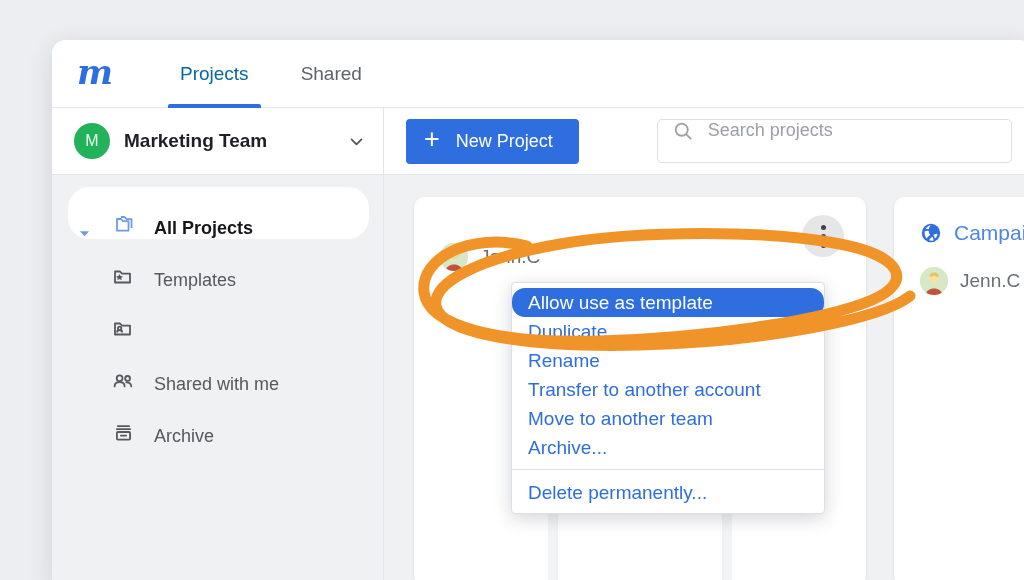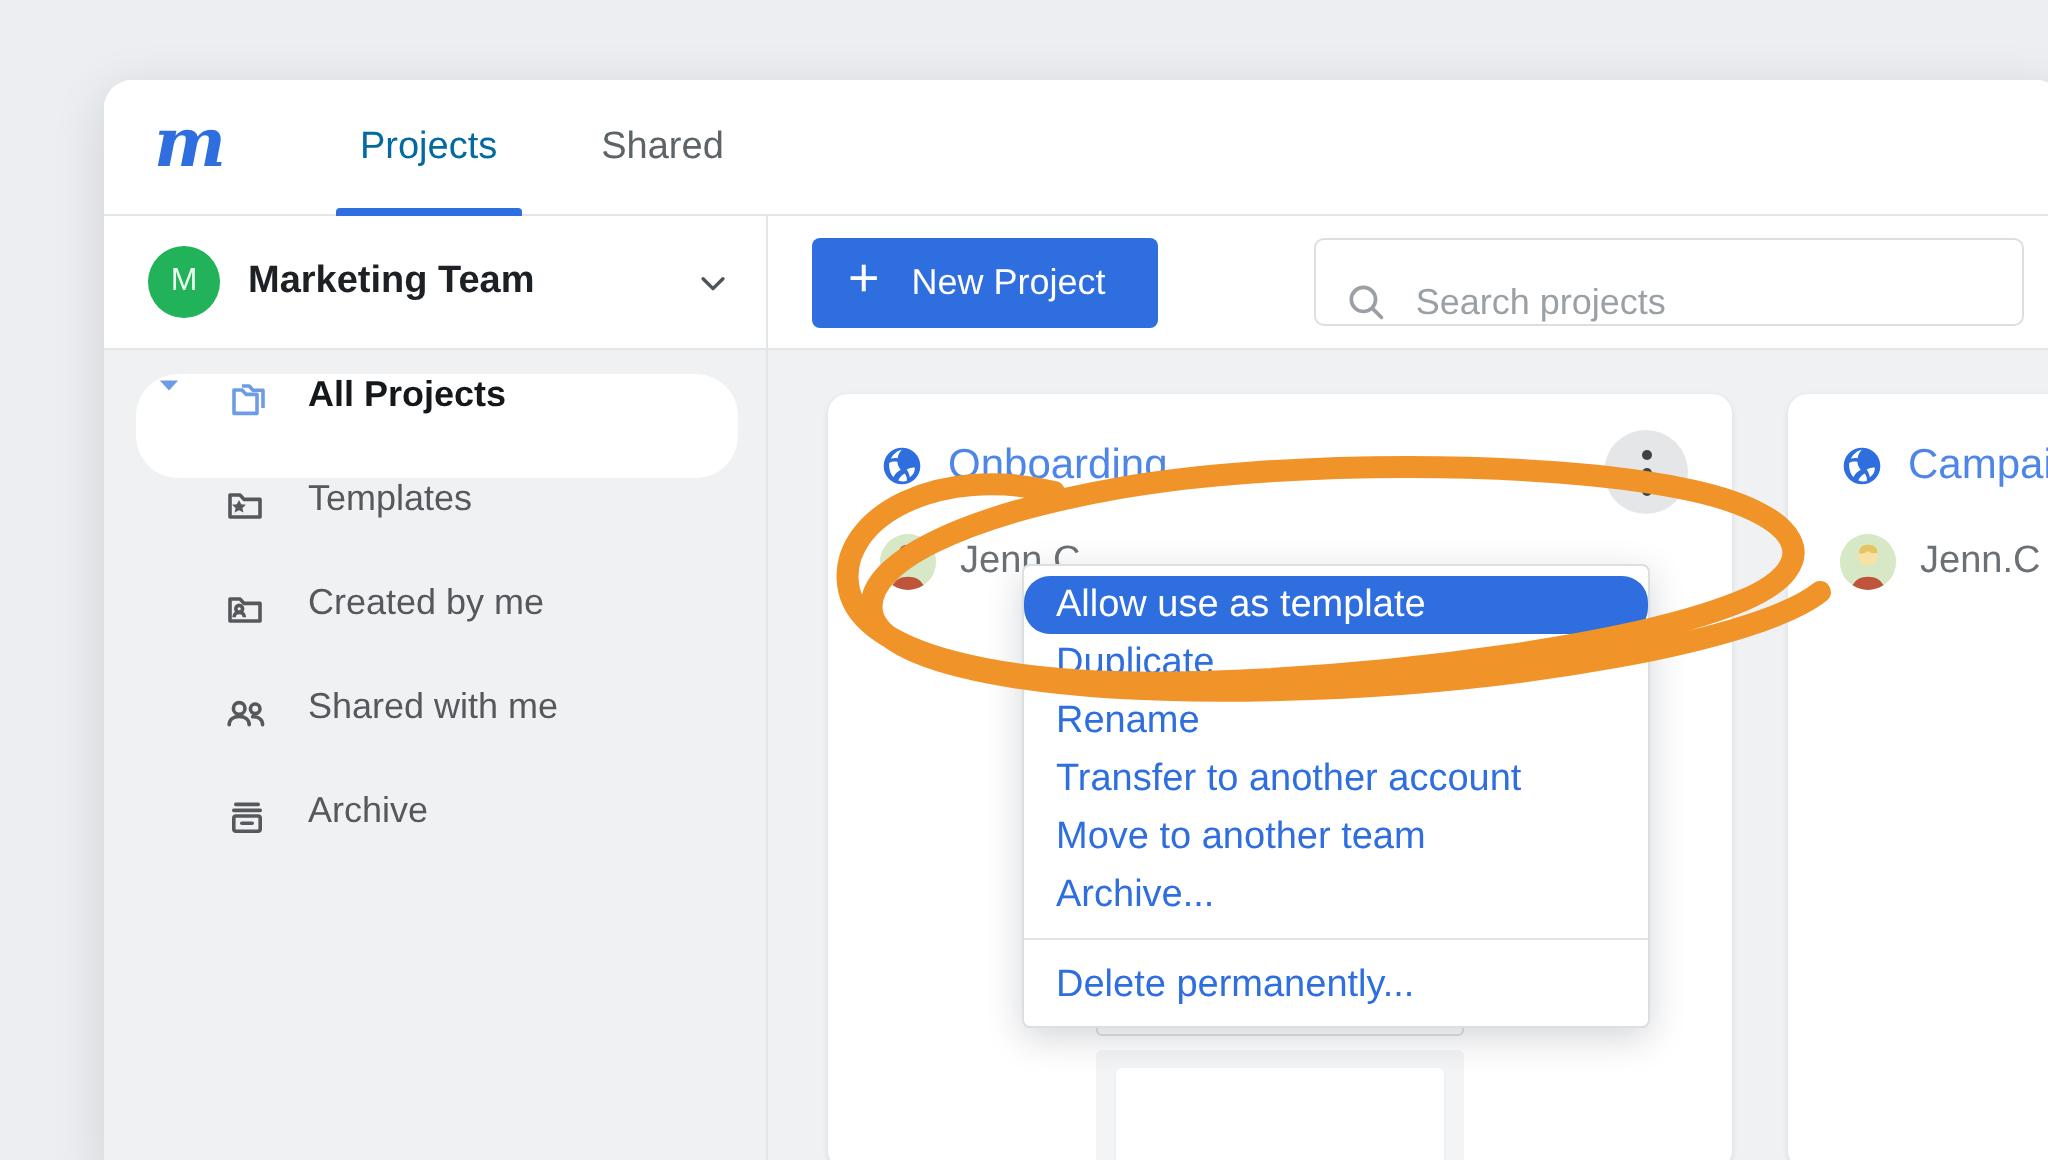--- a/index.html
+++ b/index.html
@@ -123,21 +123,21 @@
     flex: 0 0 17px;
   }
 
   .nav-area {
     flex: 1;
     background: #f0f1f2;
     padding: 12px 0 0 0;
   }
   .nav-item {
     display: flex;
-    align-items: flex-start;
+    align-items: flex-end;
     height: 52px;
     margin: 0 14px 0 16px;
     padding-left: 8px;
     border-radius: 21px;
     cursor: pointer;
     color: #55595d;
     font-size: 18px;
     white-space: nowrap;
   }
   .nav-item.active {
@@ -197,21 +197,21 @@
     font-size: 27px;
     line-height: 1;
     margin-right: 16px;
     font-weight: 400;
     padding-bottom: 3px;
   }
   .search-wrap {
     margin-left: 78px;
     flex: 1;
     display: flex;
-    align-items: flex-end;
+    align-items: flex-start;
     height: 44px;
     border: 1px solid #dcdfe2;
     border-radius: 5px;
     padding: 0 14px;
     background: #fff;
     min-width: 0;
   }
   .search-input {
     border: none;
     outline: none;
@@ -434,21 +434,20 @@
 
           <div class="nav-item">
             <div class="nav-caret"></div>
             <div class="nav-icon">
               <svg width="26" height="24" viewBox="0 0 26 24" fill="none" stroke="#55595d" stroke-width="1.8" stroke-linejoin="round">
                 <path d="M5 17.5V6.5h5l2 2.2h8v8.8z"></path>
                 <circle cx="9.6" cy="11.4" r="1.7"></circle>
                 <path d="M7 15.6c0-1.5 1.2-2.4 2.6-2.4s2.6.9 2.6 2.4"></path>
               </svg>
             </div>
-            <div class="nav-label">Created by me</div>
           </div>
 
           <div class="nav-item">
             <div class="nav-caret"></div>
             <div class="nav-icon">
               <svg width="27" height="24" viewBox="0 0 27 24" fill="none" stroke="#55595d" stroke-width="1.8" stroke-linecap="round" stroke-linejoin="round">
                 <circle cx="9.6" cy="9.2" r="2.9"></circle>
                 <path d="M4.6 17.4c0-2.7 2.2-4.2 5-4.2s5 1.5 5 4.2"></path>
                 <circle cx="17.6" cy="9.4" r="2.4"></circle>
                 <path d="M16.3 13.4c2.4-.3 5 1.1 5 4"></path>
@@ -485,27 +484,20 @@
               <circle cx="10.6" cy="10.6" r="6.6"></circle>
                 <line x1="15.6" y1="15.6" x2="20.4" y2="20.4"></line>
             </svg>
             <input class="search-input" type="text" placeholder="Search projects" style="">
           </div>
         </div>
 
         <div class="cards">
 
           <div class="card">
-            <div class="card-title-row">
-              <svg class="globe" viewBox="0 0 24 24" fill="currentColor">
-                <circle cx="12" cy="12" r="10"></circle>
-                <path fill="#ffffff" d="M12 3.2c-1.4 1.2-2.2 3-2.4 4.6-1.3-.3-2.6-.2-3.6.3.9-2.3 3-4.2 6-4.9zM5 10.3c1.3-.8 3-1 4.5-.6.1 1.6.7 3.2 1.8 4.4-1.7.9-3.1 2.3-3.9 3.9C5.7 16.5 4.8 13.4 5 10.3zm9.6 9.9c-1.6.4-3.2.3-4.6-.3.6-1.6 1.9-3 3.5-3.8.9 1.2 1.4 2.7 1.1 4.1zm1.6-2.1c-.1-1.5-.7-2.9-1.7-4 1.4-.9 3-1.3 4.5-1.2.1 2.1-1 4.1-2.8 5.2z"></path>
-              </svg>
-              <div class="card-title">Onboarding</div>
-            </div>
             <div class="card-meta-row">
               <div class="mini-avatar">
                 <svg viewBox="0 0 28 28" width="28" height="28">
                   <circle cx="14" cy="14" r="14" fill="#d6e8c6"></circle>
                   <circle cx="14" cy="11" r="5" fill="#f2d79a"></circle>
                   <path d="M14 5.4c3.1 0 5 1.6 4.6 4-1.6.5-3.6.2-4.9-.9-1 1.1-2.6 1.5-4.1 1.2C9.4 7 11 5.4 14 5.4z" fill="#b5532e"></path>
                   <path d="M5.6 28c.6-4.4 4.1-6.6 8.4-6.6s7.8 2.2 8.4 6.6z" fill="#c0543a"></path>
                 </svg>
               </div>
               <div class="card-meta">Jenn.C</div>

